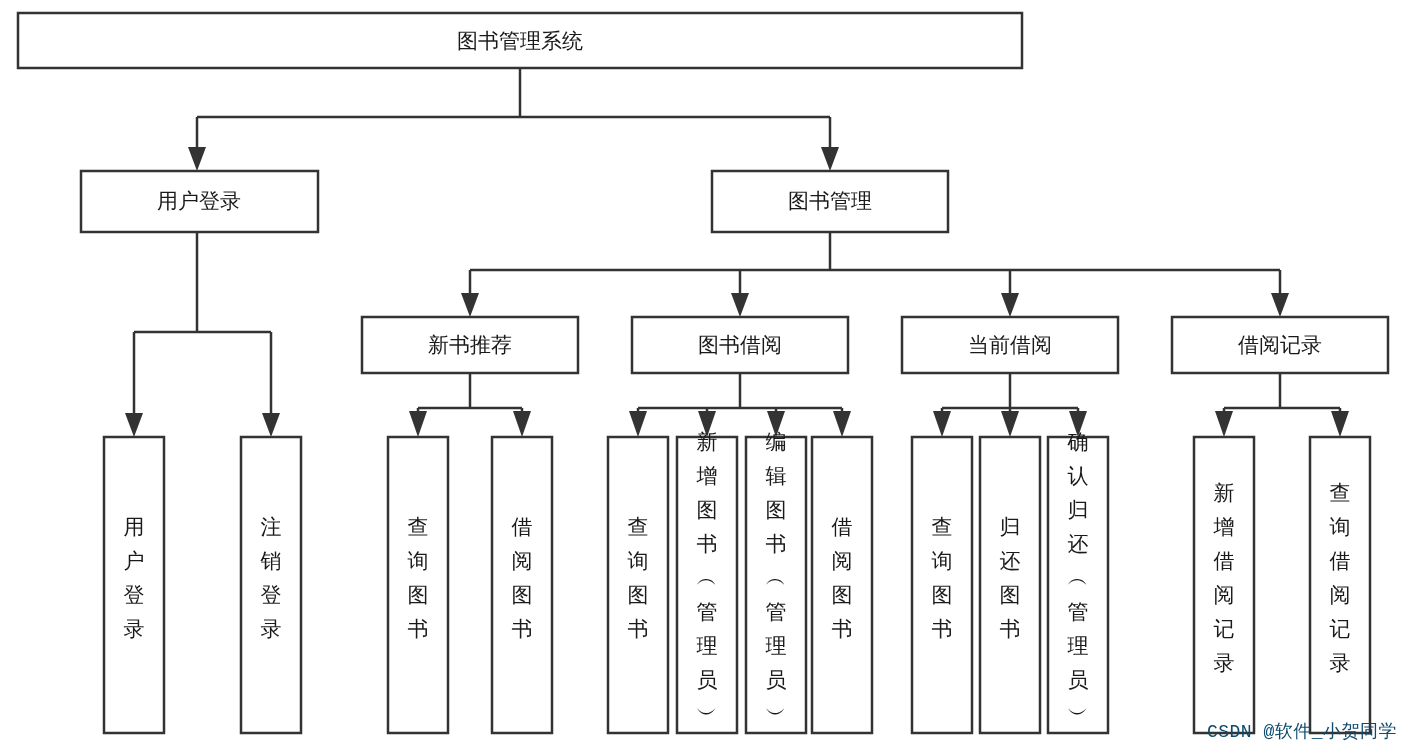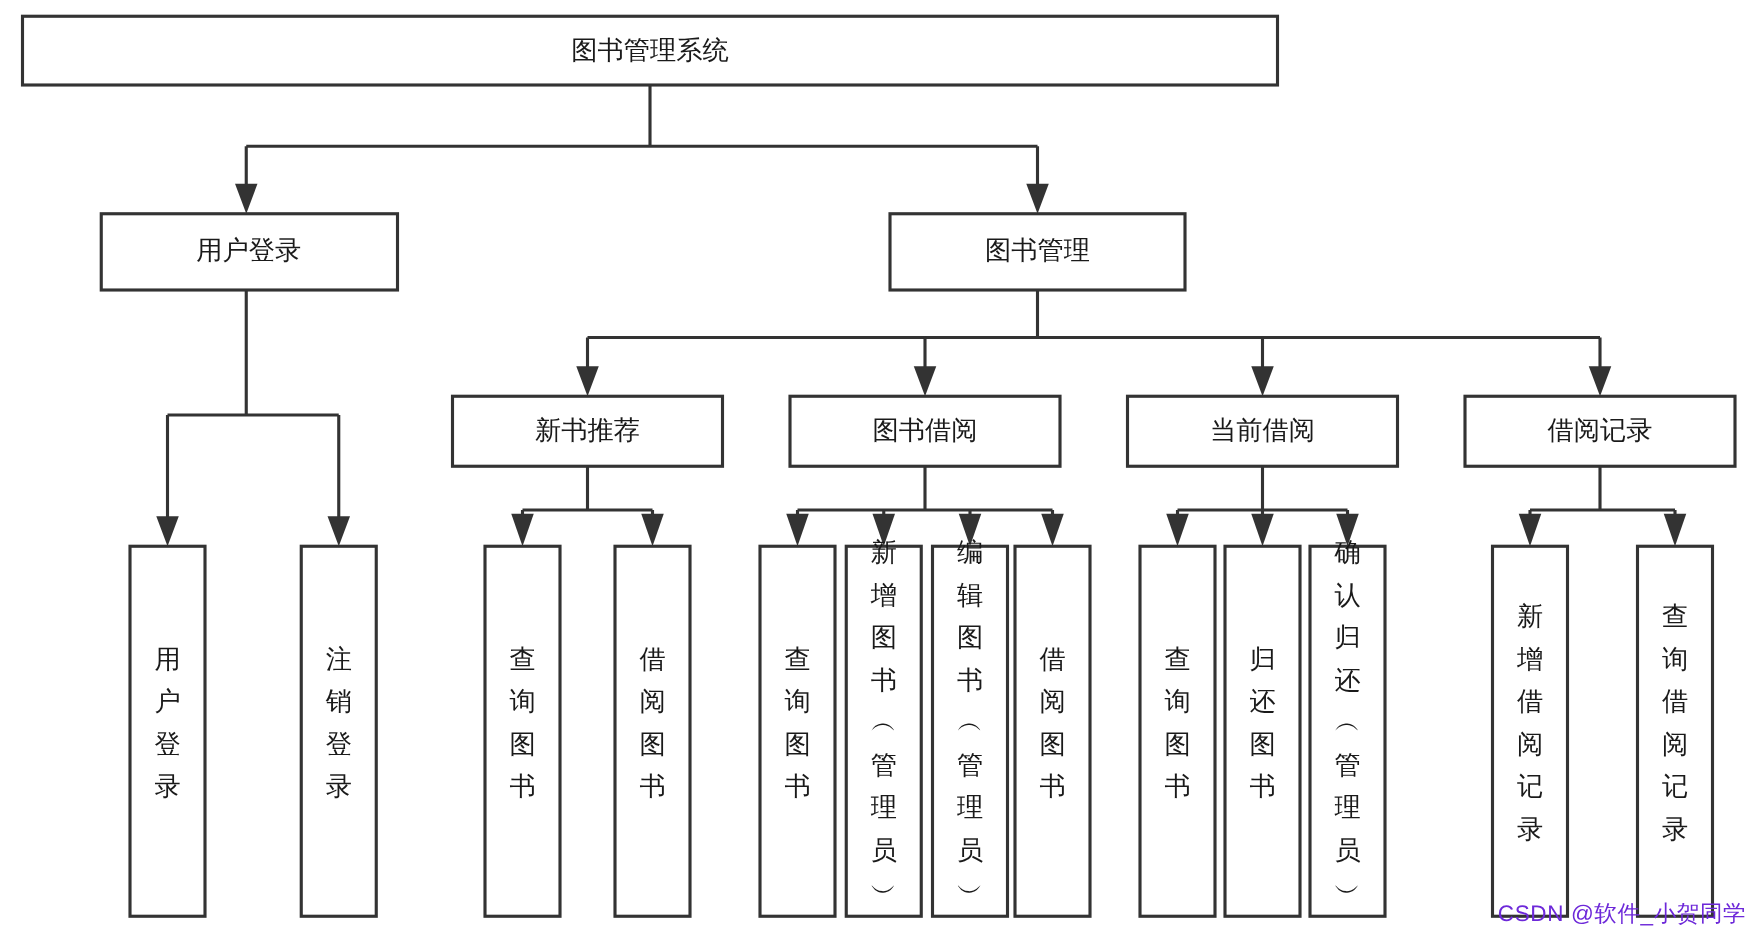--- a/index.html
+++ b/index.html
@@ -44,23 +44,23 @@
     stroke-linecap: butt;
   }
   .arrow-head {
     fill: #333333;
     stroke: none;
   }
   .watermark {
     position: absolute;
     right: 8px;
     bottom: 4px;
-    font-family: Liberation Sans, sans-serif;
+    font-family: Liberation Mono, monospace;
     font-size: 18px;
-    color: #6d28d9;
+    color: #0c4a6e;
     white-space: nowrap;
     letter-spacing: 0.5px;
     pointer-events: none;
   }
 </style>
 </head>
 <body>
 
 <svg id="diagram" viewBox="0 0 1405 747" xmlns="http://www.w3.org/2000/svg">
 

